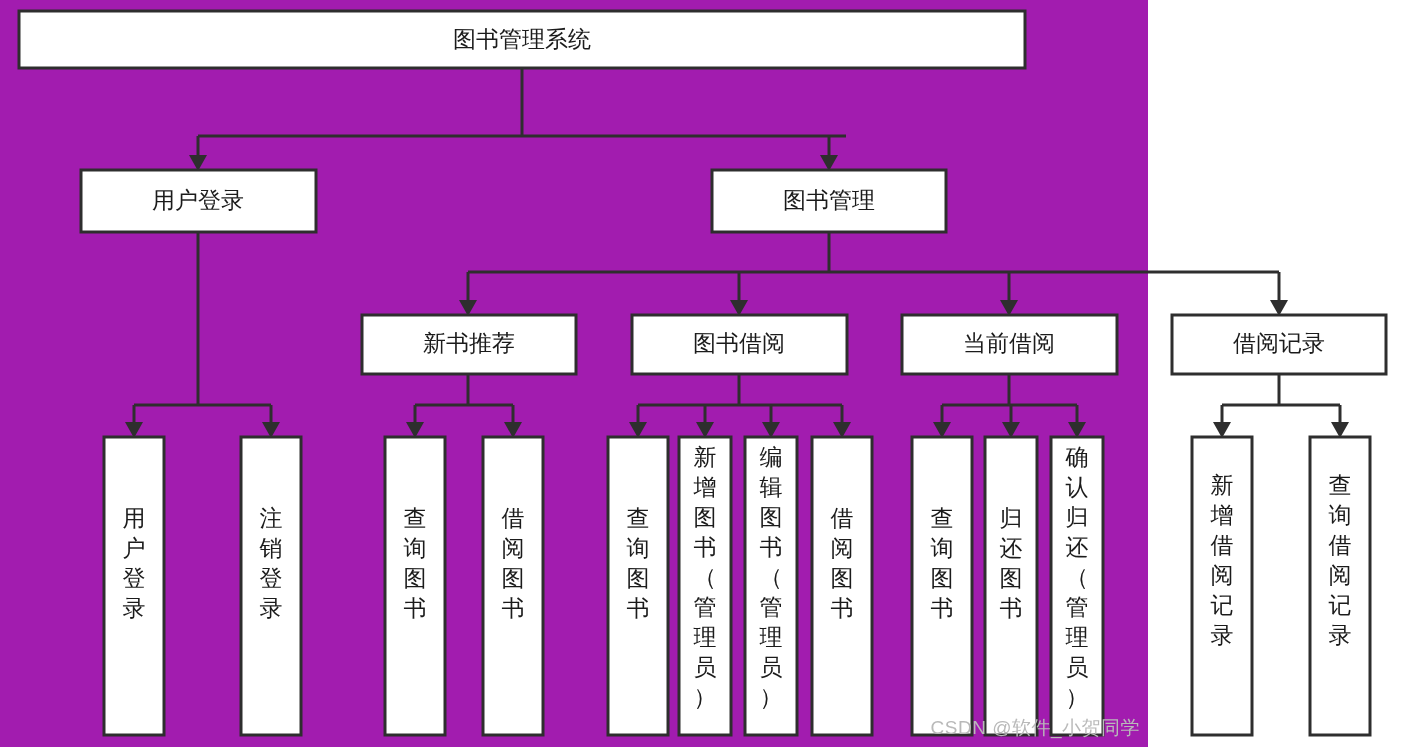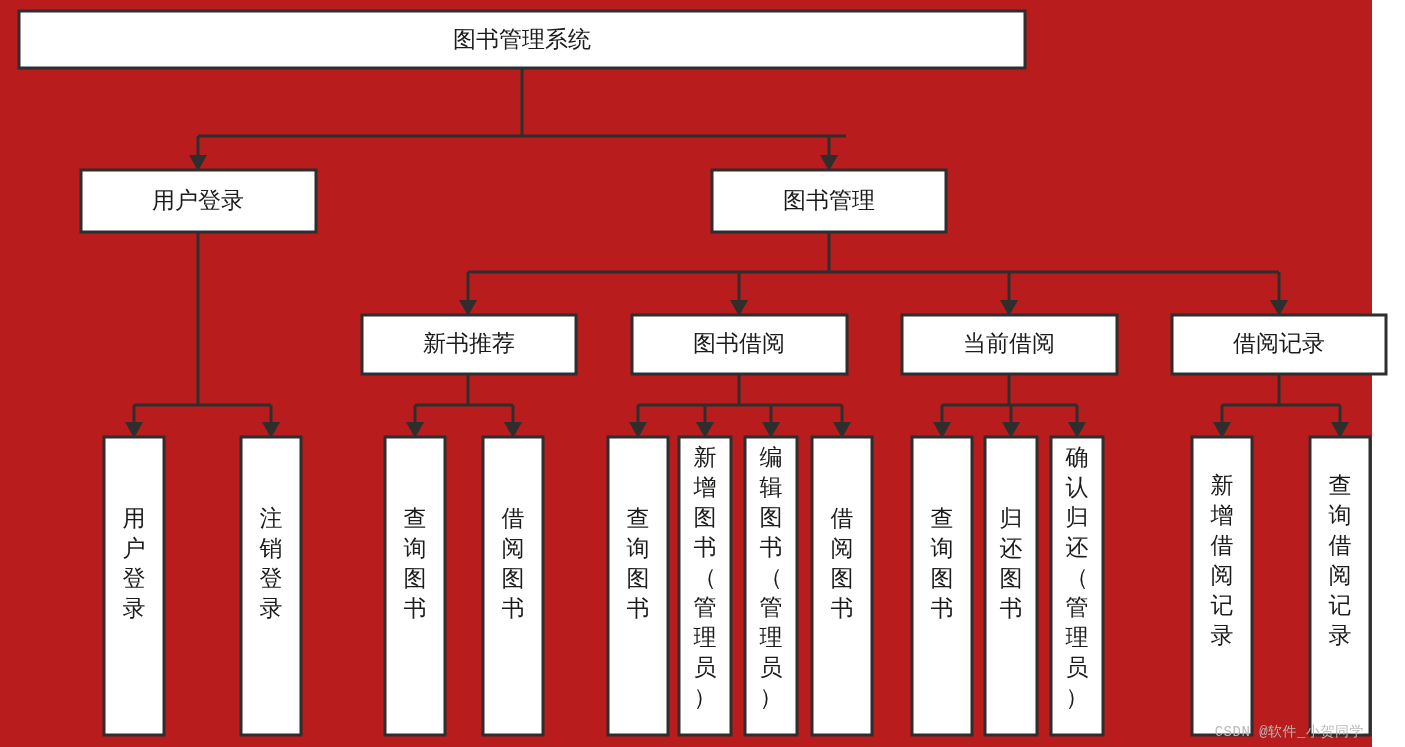--- a/index.html
+++ b/index.html
@@ -8,23 +8,24 @@
     background: #ffffff;
   }
   body {
     width: 1405px;
     height: 747px;
     font-family: "Liberation Sans", "DejaVu Sans", sans-serif;
     overflow: hidden;
   }
   #diagram-root {
     position: relative;
-    width: 1372px;
+    width: 1125px;
     height: 747px;
-    background: #b91c1c;
+    background: #a21caf;
+    padding-left: 23px;
   }
   svg#diagram-svg {
     position: absolute;
     left: 0;
     top: 0;
     width: 1405px;
     height: 747px;
     display: block;
   }
   .node-box {
@@ -52,22 +53,22 @@
   .node-label-v {
     font-family: "Liberation Sans", "DejaVu Sans", sans-serif;
     font-size: 23px;
     fill: #1b1b1b;
     text-anchor: middle;
   }
   .watermark {
     position: absolute;
     right: 8px;
     bottom: 6px;
-    font-family: Liberation Mono, monospace;
-    font-size: 14px;
+    font-family: Liberation Sans, sans-serif;
+    font-size: 19px;
     color: #b9b9b9;
     white-space: nowrap;
     letter-spacing: 0.5px;
     pointer-events: none;
   }
 </style>
 </head>
 <body>
 
 <div id="diagram-root">

